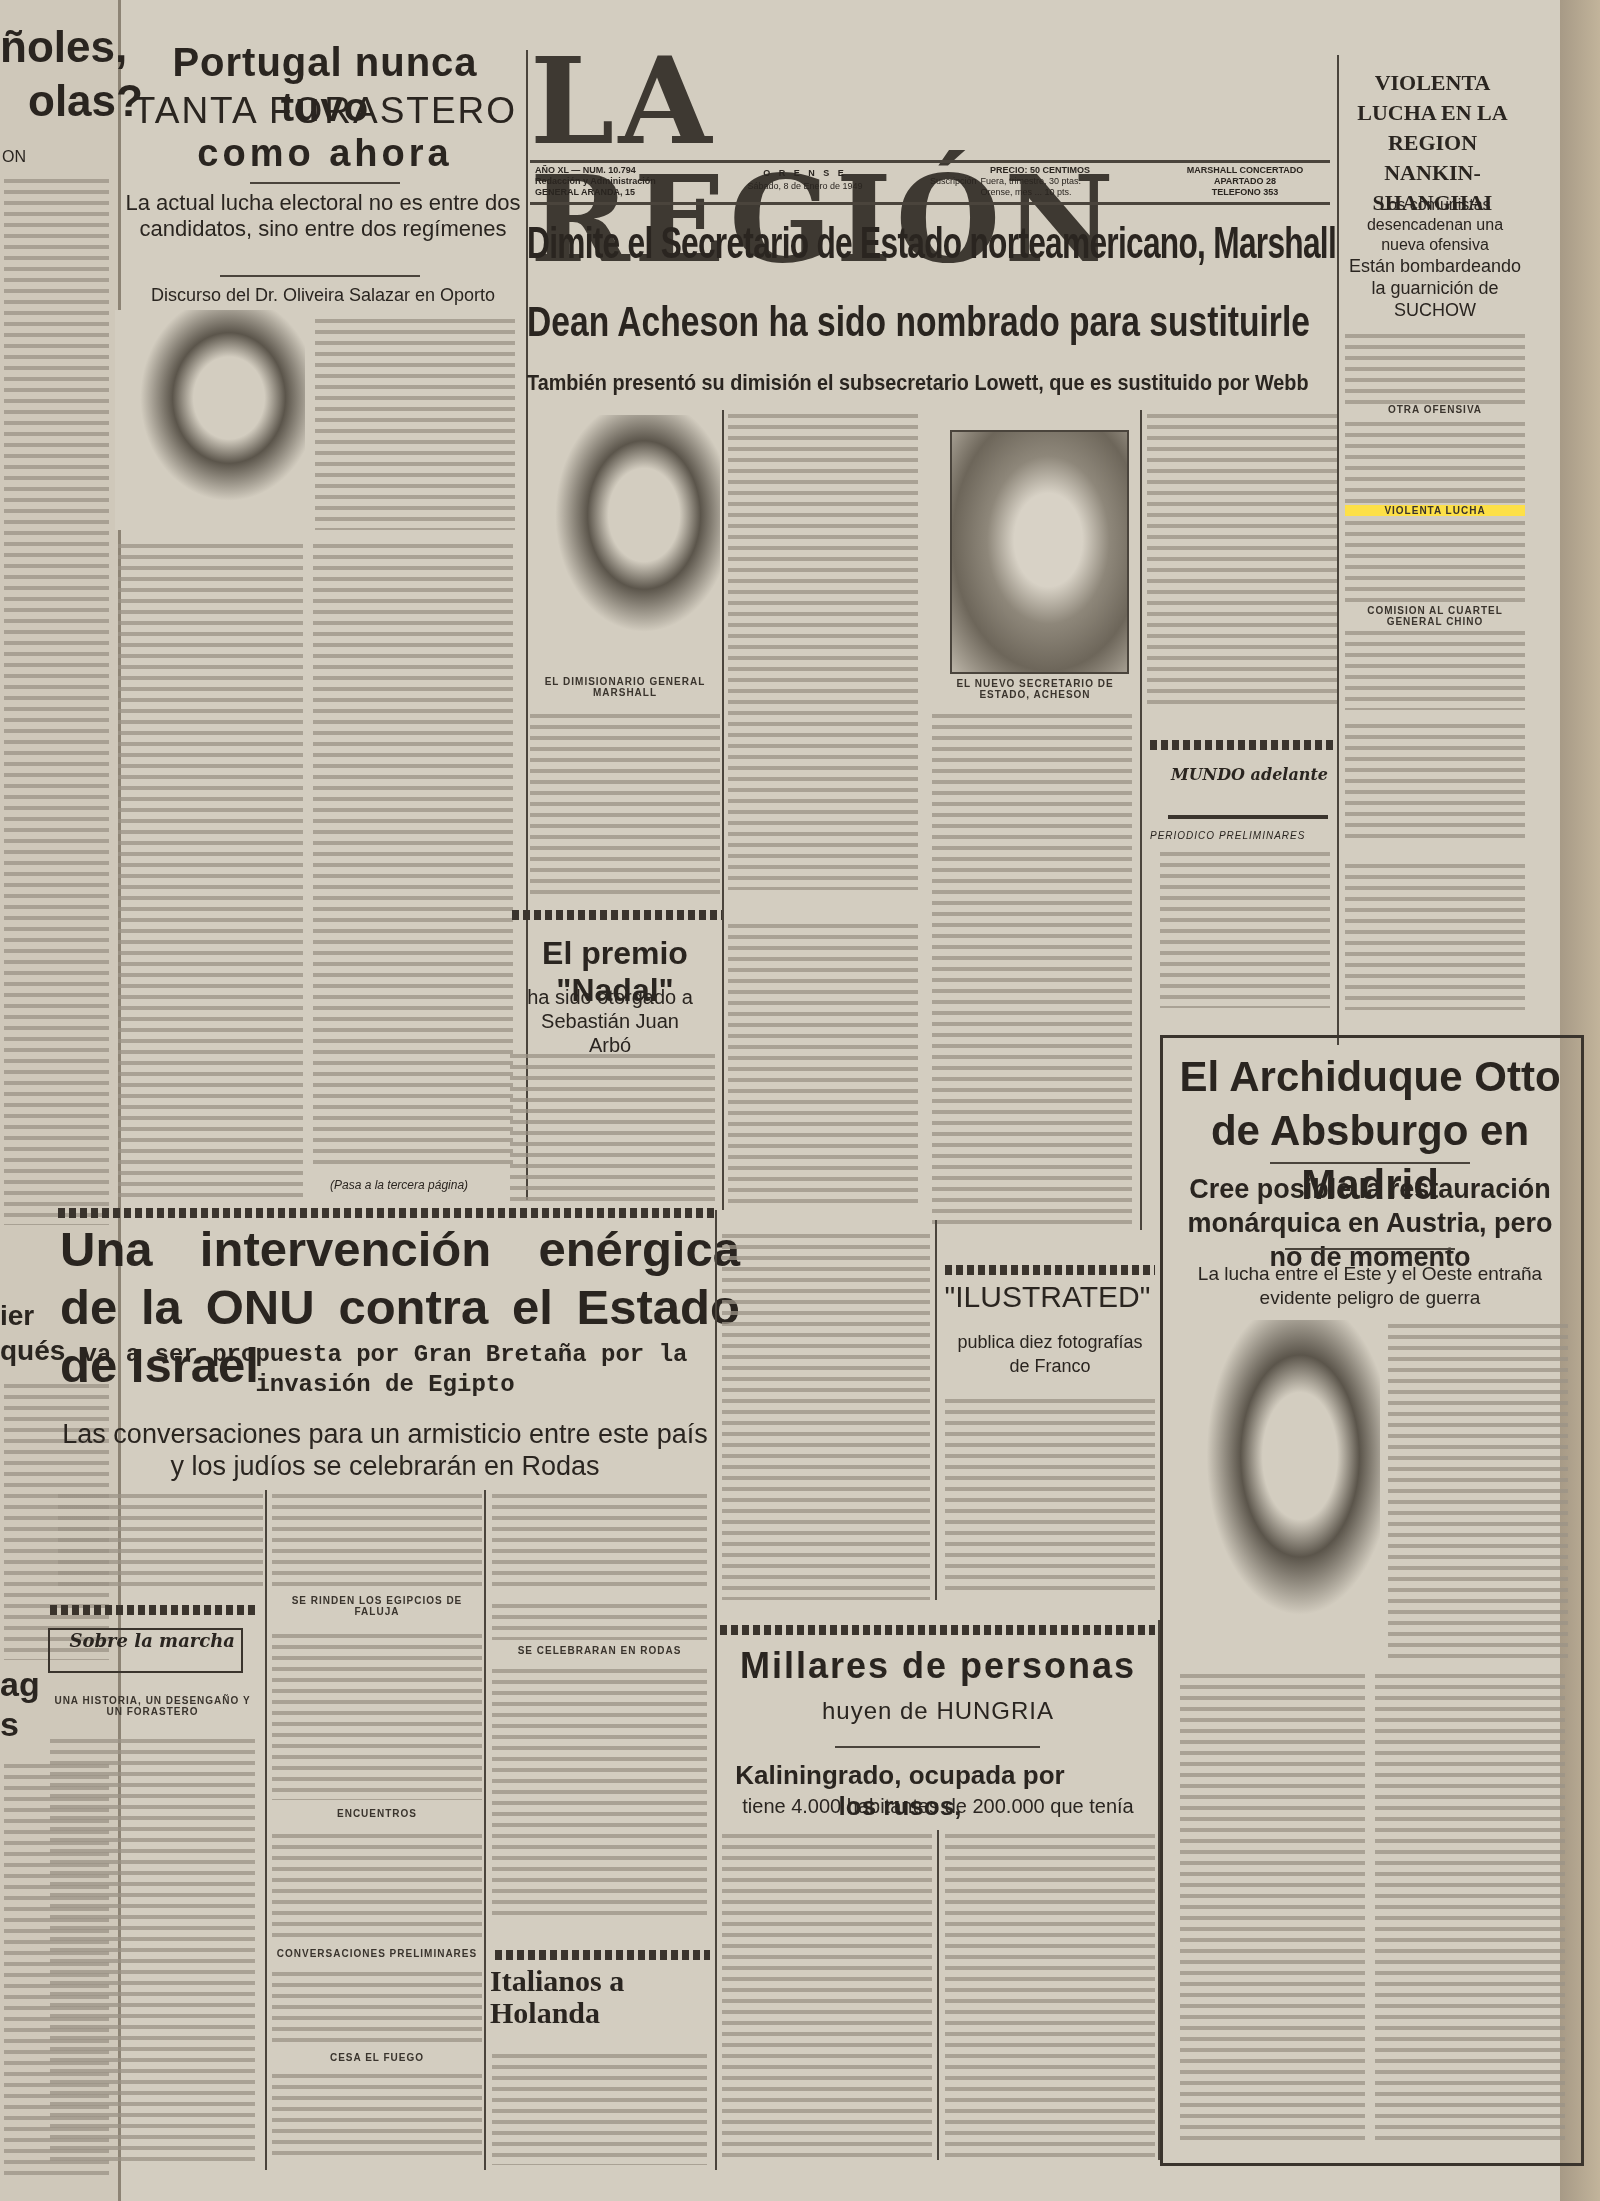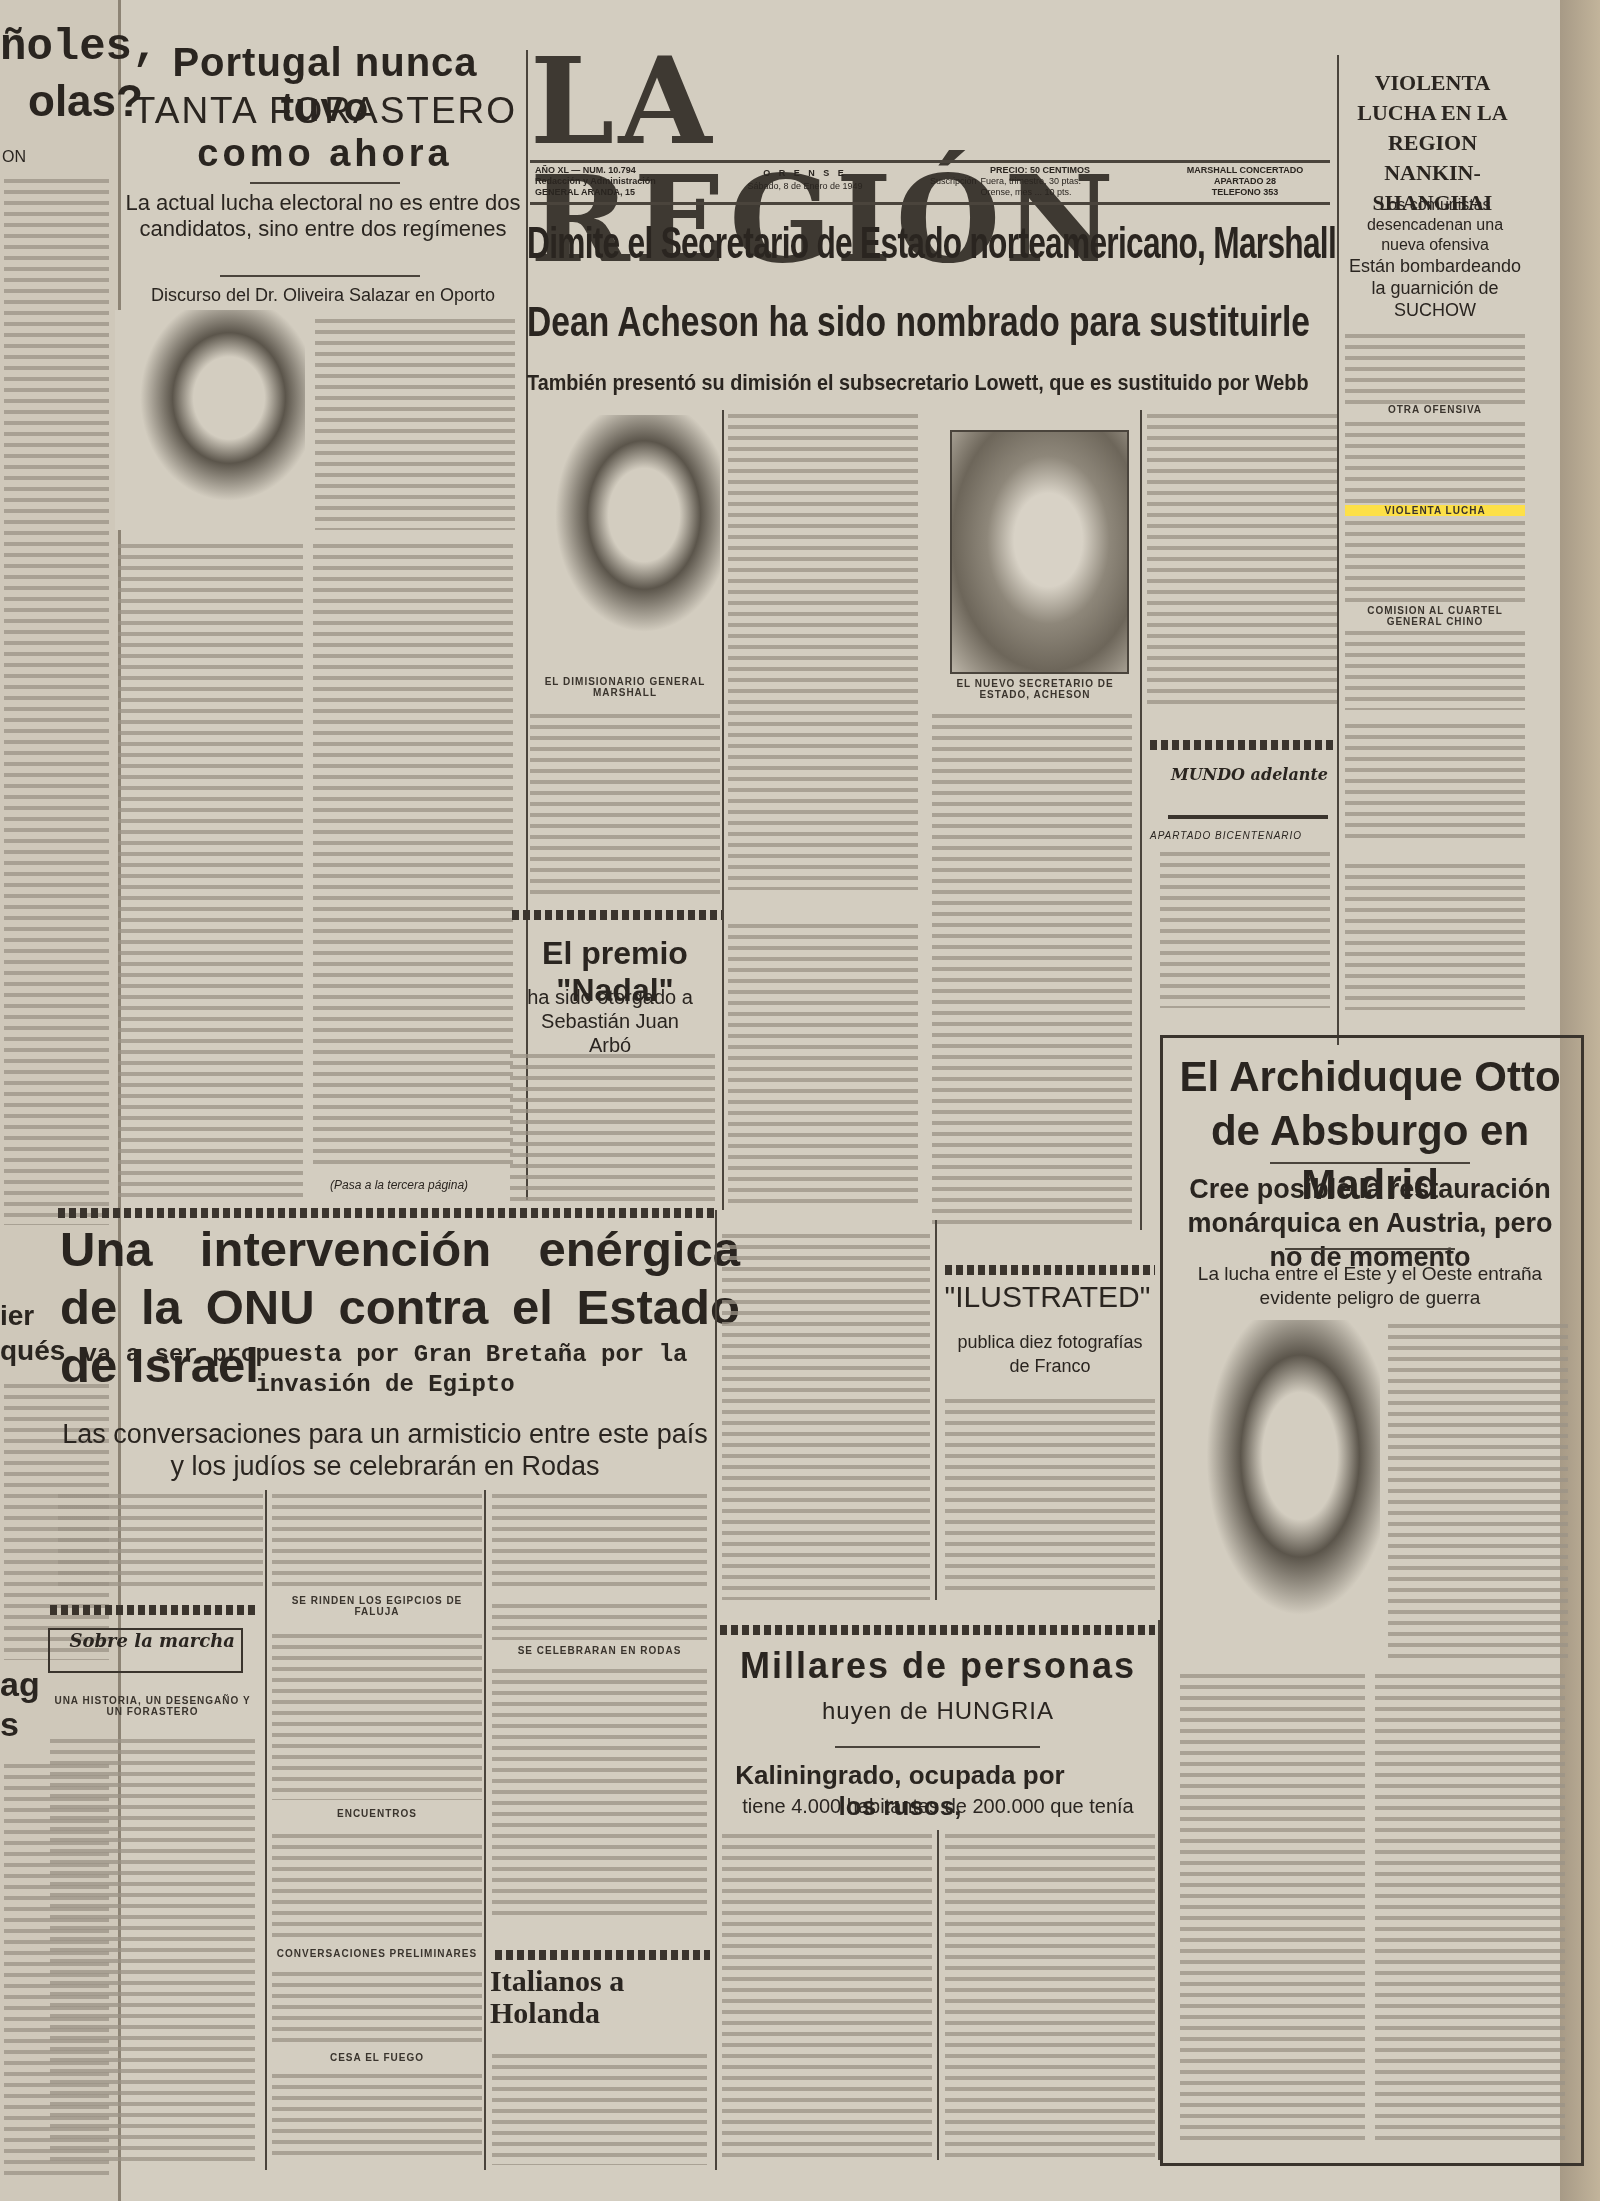--- a/index.html
+++ b/index.html
@@ -20,21 +20,21 @@
   .logo{position:absolute;font-family:"DejaVu Serif",serif;font-weight:bold;color:#3e3932;letter-spacing:4px;}
   .box{position:absolute;border:3px solid #3a342d;}
 </style>
 </head>
 <body>
 
 <div class="page"></div>
 <div class="wood"></div>
 
 <div class="prevpage">
-  <div class="abs cond" style="left:0;top:22px;font-size:44px;font-family:Liberation Mono, monospace;">ñoles,</div>
+  <div class="abs cond" style="left:0;top:22px;font-size:44px;">ñoles,</div>
   <div class="abs cond" style="left:0;top:76px;font-size:44px;padding-left:28px;">olas?</div>
   <div class="abs" style="left:2px;top:148px;font-size:16px;">ON</div>
   <div class="body-text" style="left:4px;top:175px;width:105px;height:1050px;"></div>
   <div class="abs cond" style="left:0;top:1300px;font-size:28px;">ier</div>
   <div class="abs cond" style="left:0;top:1335px;font-size:28px;">qués</div>
   <div class="body-text" style="left:4px;top:1380px;width:105px;height:280px;"></div>
   <div class="abs cond" style="left:0;top:1665px;font-size:34px;">ag</div>
   <div class="abs cond" style="left:0;top:1705px;font-size:34px;">s</div>
   <div class="body-text" style="left:4px;top:1760px;width:105px;height:420px;"></div>
 </div>
@@ -107,21 +107,21 @@
 <div class="abs center" style="left:1345px;top:255px;width:180px;font-size:18px;line-height:22px;">Están bombardeando la guarnición de SUCHOW</div>
 <div class="body-text" style="left:1345px;top:330px;width:180px;height:380px;"></div>
 <div class="caption" style="left:1345px;top:404px;width:180px;background:#d3cdc0;">OTRA OFENSIVA</div>
 <div class="caption" style="left:1345px;top:505px;width:180px;background:#fde047;">VIOLENTA LUCHA</div>
 <div class="caption" style="left:1345px;top:605px;width:180px;background:#d3cdc0;">COMISION AL CUARTEL GENERAL CHINO</div>
 <div class="body-text" style="left:1345px;top:720px;width:180px;height:120px;"></div>
 <div class="body-text" style="left:1345px;top:860px;width:180px;height:150px;"></div>
 
 <div class="dots" style="left:1150px;top:740px;width:185px;"></div>
 <div class="abs" style="left:1168px;top:765px;width:160px;height:50px;border-bottom:4px solid #3a342d;font-family:'DejaVu Serif',serif;font-weight:bold;font-style:italic;font-size:16px;text-align:right;">MUNDO adelante</div>
-<div class="abs" style="left:1150px;top:830px;font-size:10px;font-style:italic;letter-spacing:1px;">APARTADO BICENTENARIO</div>
+<div class="abs" style="left:1150px;top:830px;font-size:10px;font-style:italic;letter-spacing:1px;">PERIODICO PRELIMINARES</div>
 <div class="body-text" style="left:1160px;top:848px;width:170px;height:160px;"></div>
 
 <div class="box" style="left:1160px;top:1035px;width:418px;height:1125px;"></div>
 <div class="abs cond center" style="left:1170px;top:1050px;width:400px;font-size:42px;line-height:54px;">El Archiduque Otto de Absburgo en Madrid</div>
 <div class="hrule" style="left:1270px;top:1162px;width:200px;"></div>
 <div class="abs cond center" style="left:1170px;top:1172px;width:400px;font-size:27px;line-height:34px;">Cree posible la restauración monárquica en Austria, pero no de momento</div>
 <div class="hrule" style="left:1285px;top:1248px;width:170px;"></div>
 <div class="abs center" style="left:1180px;top:1262px;width:380px;font-size:19px;line-height:24px;">La lucha entre el Este y el Oeste entraña evidente peligro de guerra</div>
 <div class="sketch" style="left:1180px;top:1320px;width:200px;height:340px;"></div>
 <div class="body-text" style="left:1388px;top:1320px;width:180px;height:340px;"></div>

